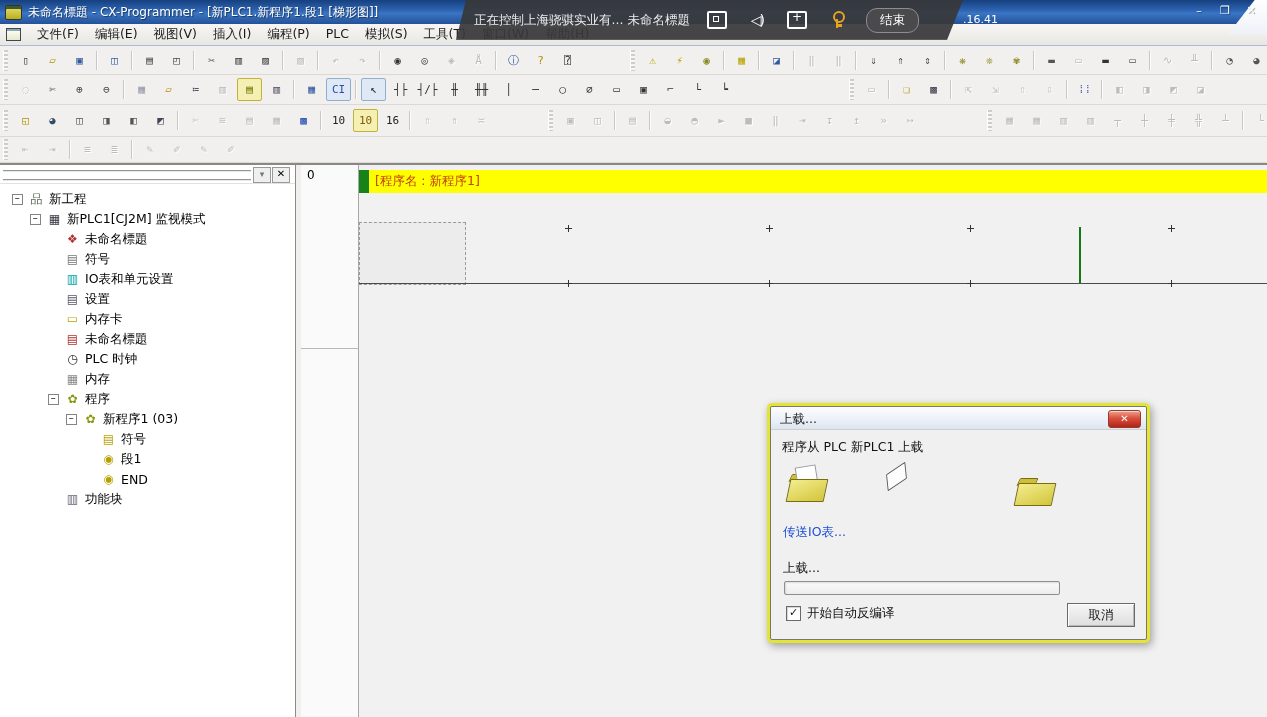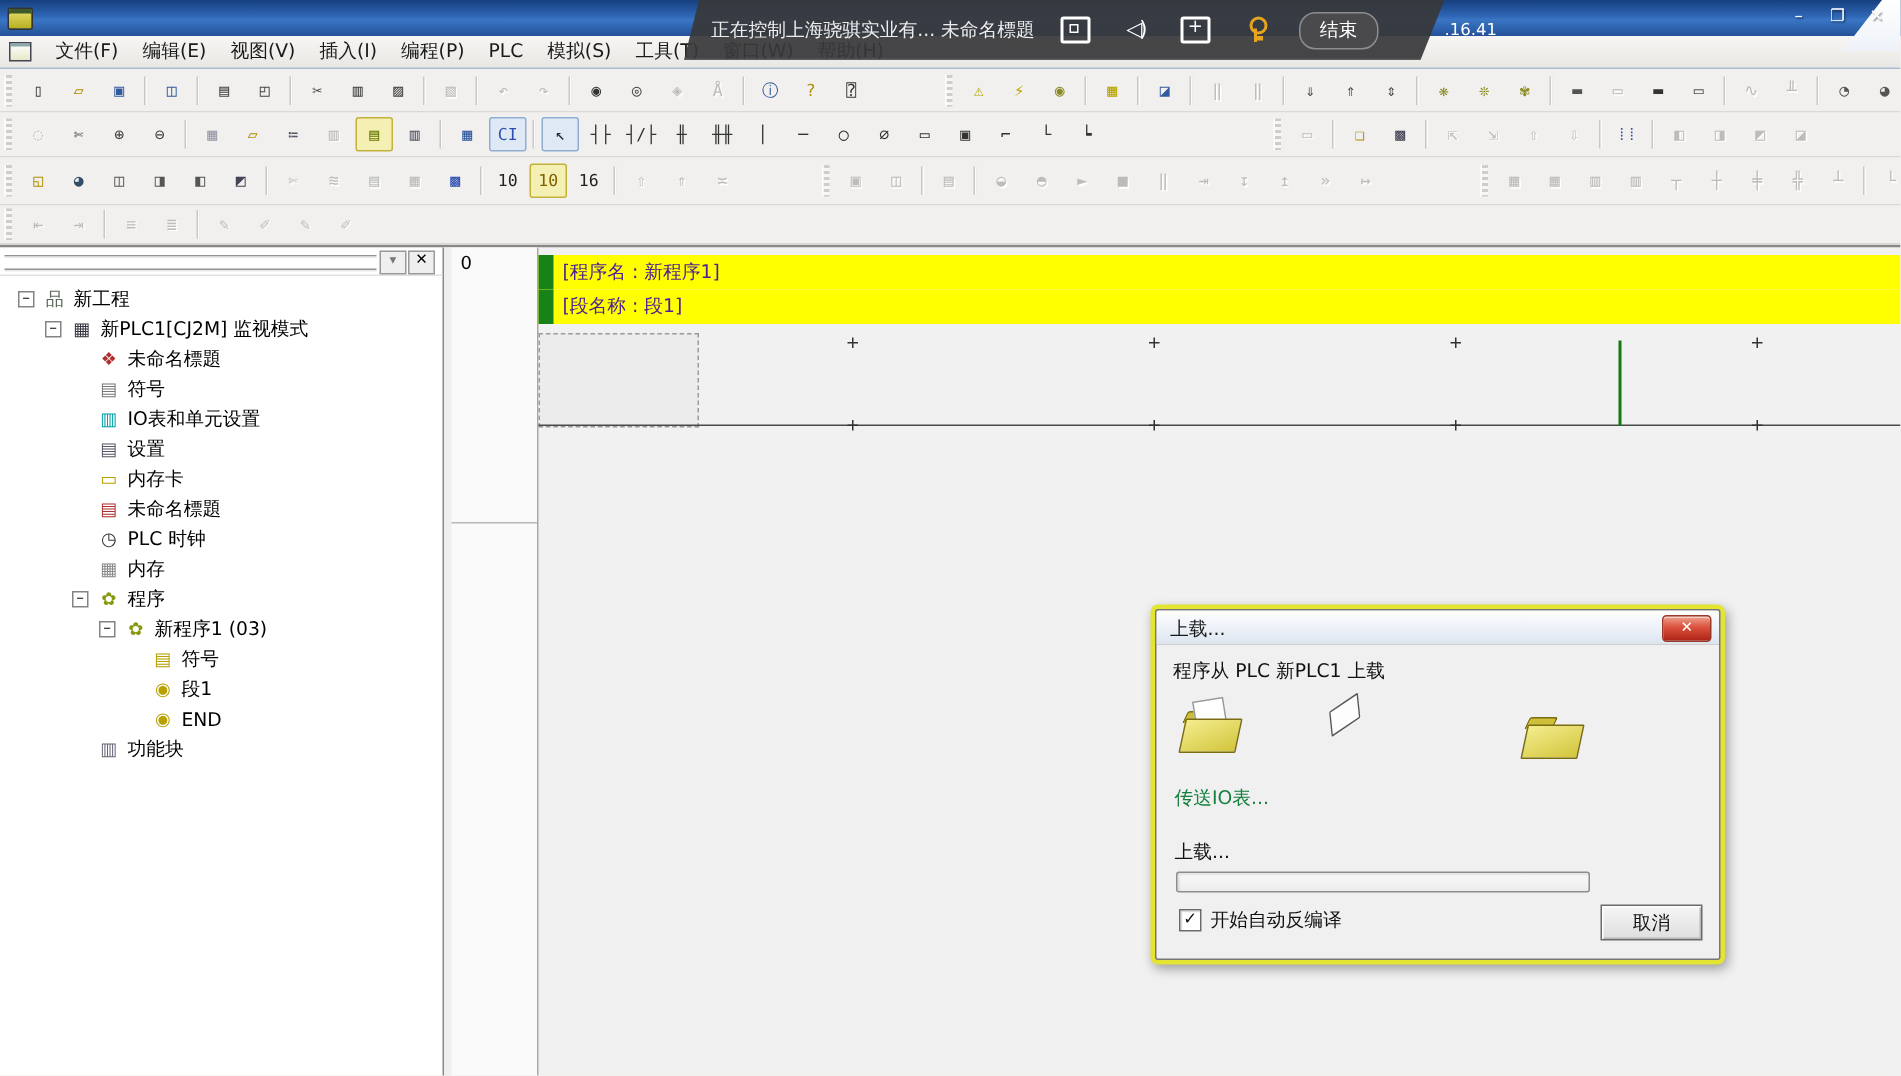--- a/index.html
+++ b/index.html
@@ -84,21 +84,21 @@
   
   .editor{position:absolute;left:296px;top:0;width:971px;height:554px;background:#f1f1f1;
     border-left:5px solid #f0efed;box-sizing:border-box;}
   .margin-col{position:absolute;left:0;top:0;width:57px;height:554px;background:#fafafa;
     border-right:1px solid #a8a8a8;}
   .rung-num{position:absolute;left:6px;top:3px;font-size:12px;color:#000;}
   .margin-divider{position:absolute;left:0;top:183px;width:57px;border-top:1px solid #b8b8b8;}
   .ybanner{position:absolute;left:58px;right:0;height:23px;background:#ffff00;display:flex;align-items:center;}
   .yb1{top:5px;} .yb2{top:28px;}
   .greenbar{position:absolute;left:0;top:0;width:10px;height:23px;background:#178217;}
-  .ybanner .yb-text{margin-left:16px;font-size:12.5px;color:#4c1d95;}
+  .ybanner .yb-text{margin-left:16px;font-size:12.5px;color:#c2410c;}
   .sel-rect{position:absolute;left:58px;top:57px;width:105px;height:61px;background:#ececec;
     border:1px dashed #9a9a9a;}
   .rung-line{position:absolute;left:58px;right:0;top:118px;border-top:1px solid #4a4a4a;}
   .bus-green{position:absolute;left:778px;top:62px;width:2px;height:57px;background:#157815;}
   .cross{position:absolute;width:7px;height:7px;}
   .cross:before{content:"";position:absolute;left:3px;top:0;width:1px;height:7px;background:#333;}
   .cross:after{content:"";position:absolute;left:0;top:3px;width:7px;height:1px;background:#333;}
   
   .dialog-glow{position:absolute;left:767px;top:403px;width:383px;height:240px;z-index:20;
     background:#e4e432;border-radius:5px;padding:0;box-shadow:2px 3px 8px rgba(0,0,0,.35);}
@@ -116,38 +116,39 @@
   .folder{position:absolute;width:42px;height:32px;}
   .folder-left{left:16px;top:66px;} .folder-right{left:244px;top:70px;}
   .folder .back{position:absolute;left:3px;top:1px;width:17px;height:7px;background:#cdbf3a;
     border:1px solid #7a6c10;border-bottom:none;border-radius:2px 2px 0 0;transform:skewX(-25deg);}
   .folder .paper{position:absolute;left:9px;top:-7px;width:19px;height:17px;background:#fff;
     border:1px solid #9a9a9a;transform:rotate(-9deg);}
   .folder .front{position:absolute;left:1px;top:6px;width:36px;height:21px;border:1px solid #7a6c10;
     background:linear-gradient(155deg,#f3ed8e,#d2c53c);transform:skewX(-12deg);border-radius:1px;}
   .fly-paper{position:absolute;left:114px;top:62px;width:21px;height:13px;background:#fdfdfd;
     border:1.5px solid #555;border-radius:1px;transform:rotate(-34deg) skewX(-28deg);}
-  .dlg-step1{position:absolute;left:12px;top:117px;font-size:12.5px;color:#15803d;}
+  .dlg-step1{position:absolute;left:12px;top:117px;font-size:12.5px;color:#1d4ed8;}
   .dlg-step2{position:absolute;left:12px;top:153px;font-size:12.5px;color:#111;}
   .progress{position:absolute;left:13px;top:174px;width:274px;height:12px;border:1px solid #8e8e8e;
     border-radius:2px;background:linear-gradient(#fafafa,#ededed);box-shadow:inset 1px 1px 2px rgba(0,0,0,.12);}
   .dlg-check-row{position:absolute;left:15px;top:198px;display:flex;align-items:center;}
   .checkbox{width:13px;height:13px;background:#fff;border:1px solid #6a6a6a;margin-right:6px;
     font:11px/12px "DejaVu Sans",sans-serif;text-align:center;color:#111;
     box-shadow:inset 1px 1px 1px rgba(0,0,0,.18);cursor:default;}
   .check-label{font-size:12.5px;color:#111;}
   .cancel-btn{position:absolute;left:296px;top:196px;width:66px;height:22px;border:1px solid #6a6a6a;
     background:linear-gradient(#f6f6f6,#dedede);box-shadow:inset 1px 1px 0 #fff,inset -1px -1px 0 #b8b8b8;
     font-size:12.5px;text-align:center;line-height:21px;color:#111;cursor:default;}
 </style>
 </head>
 <body>
 
 <div class="titlebar">
   <div class="app-icon"></div>
+  <div class="title-text">未命名標題 - CX-Programmer - [新PLC1.新程序1.段1 [梯形图]]</div>
 </div>
 <div class="ip-frag">.16.41</div>
 <div class="wedge"></div>
 <div class="win-btn" style="left:1190px">–</div>
 <div class="win-btn" style="left:1216px">❐</div>
 <div class="win-btn" style="left:1242px">✕</div>
 
 <div class="banner">
   <div class="banner-text">正在控制上海骁骐实业有... 未命名標題</div>
   <div class="banner-ico">
@@ -706,24 +707,20 @@
 
   <div class="editor" id="editor">
     <div class="margin-col">
       <div class="rung-num">0</div>
       <div class="margin-divider"></div>
     </div>
     <div class="ybanner yb1">
       <div class="greenbar"></div>
       <div class="yb-text">[程序名 : 新程序1]</div>
     </div>
-    <div class="ybanner yb2">
-      <div class="greenbar"></div>
-      <div class="yb-text">[段名称 : 段1]</div>
-    </div>
     <div class="sel-rect"></div>
     <div class="rung-line"></div>
     <div class="bus-green"></div>
   <div class="cross" style="left: 264px; top: 60px;"></div>
       <div class="cross" style="left: 264px; top: 115px;"></div>
       <div class="cross" style="left: 465px; top: 60px;"></div>
       <div class="cross" style="left: 465px; top: 115px;"></div>
       <div class="cross" style="left: 666px; top: 60px;"></div>
       <div class="cross" style="left: 666px; top: 115px;"></div>
       <div class="cross" style="left: 867px; top: 60px;"></div>

